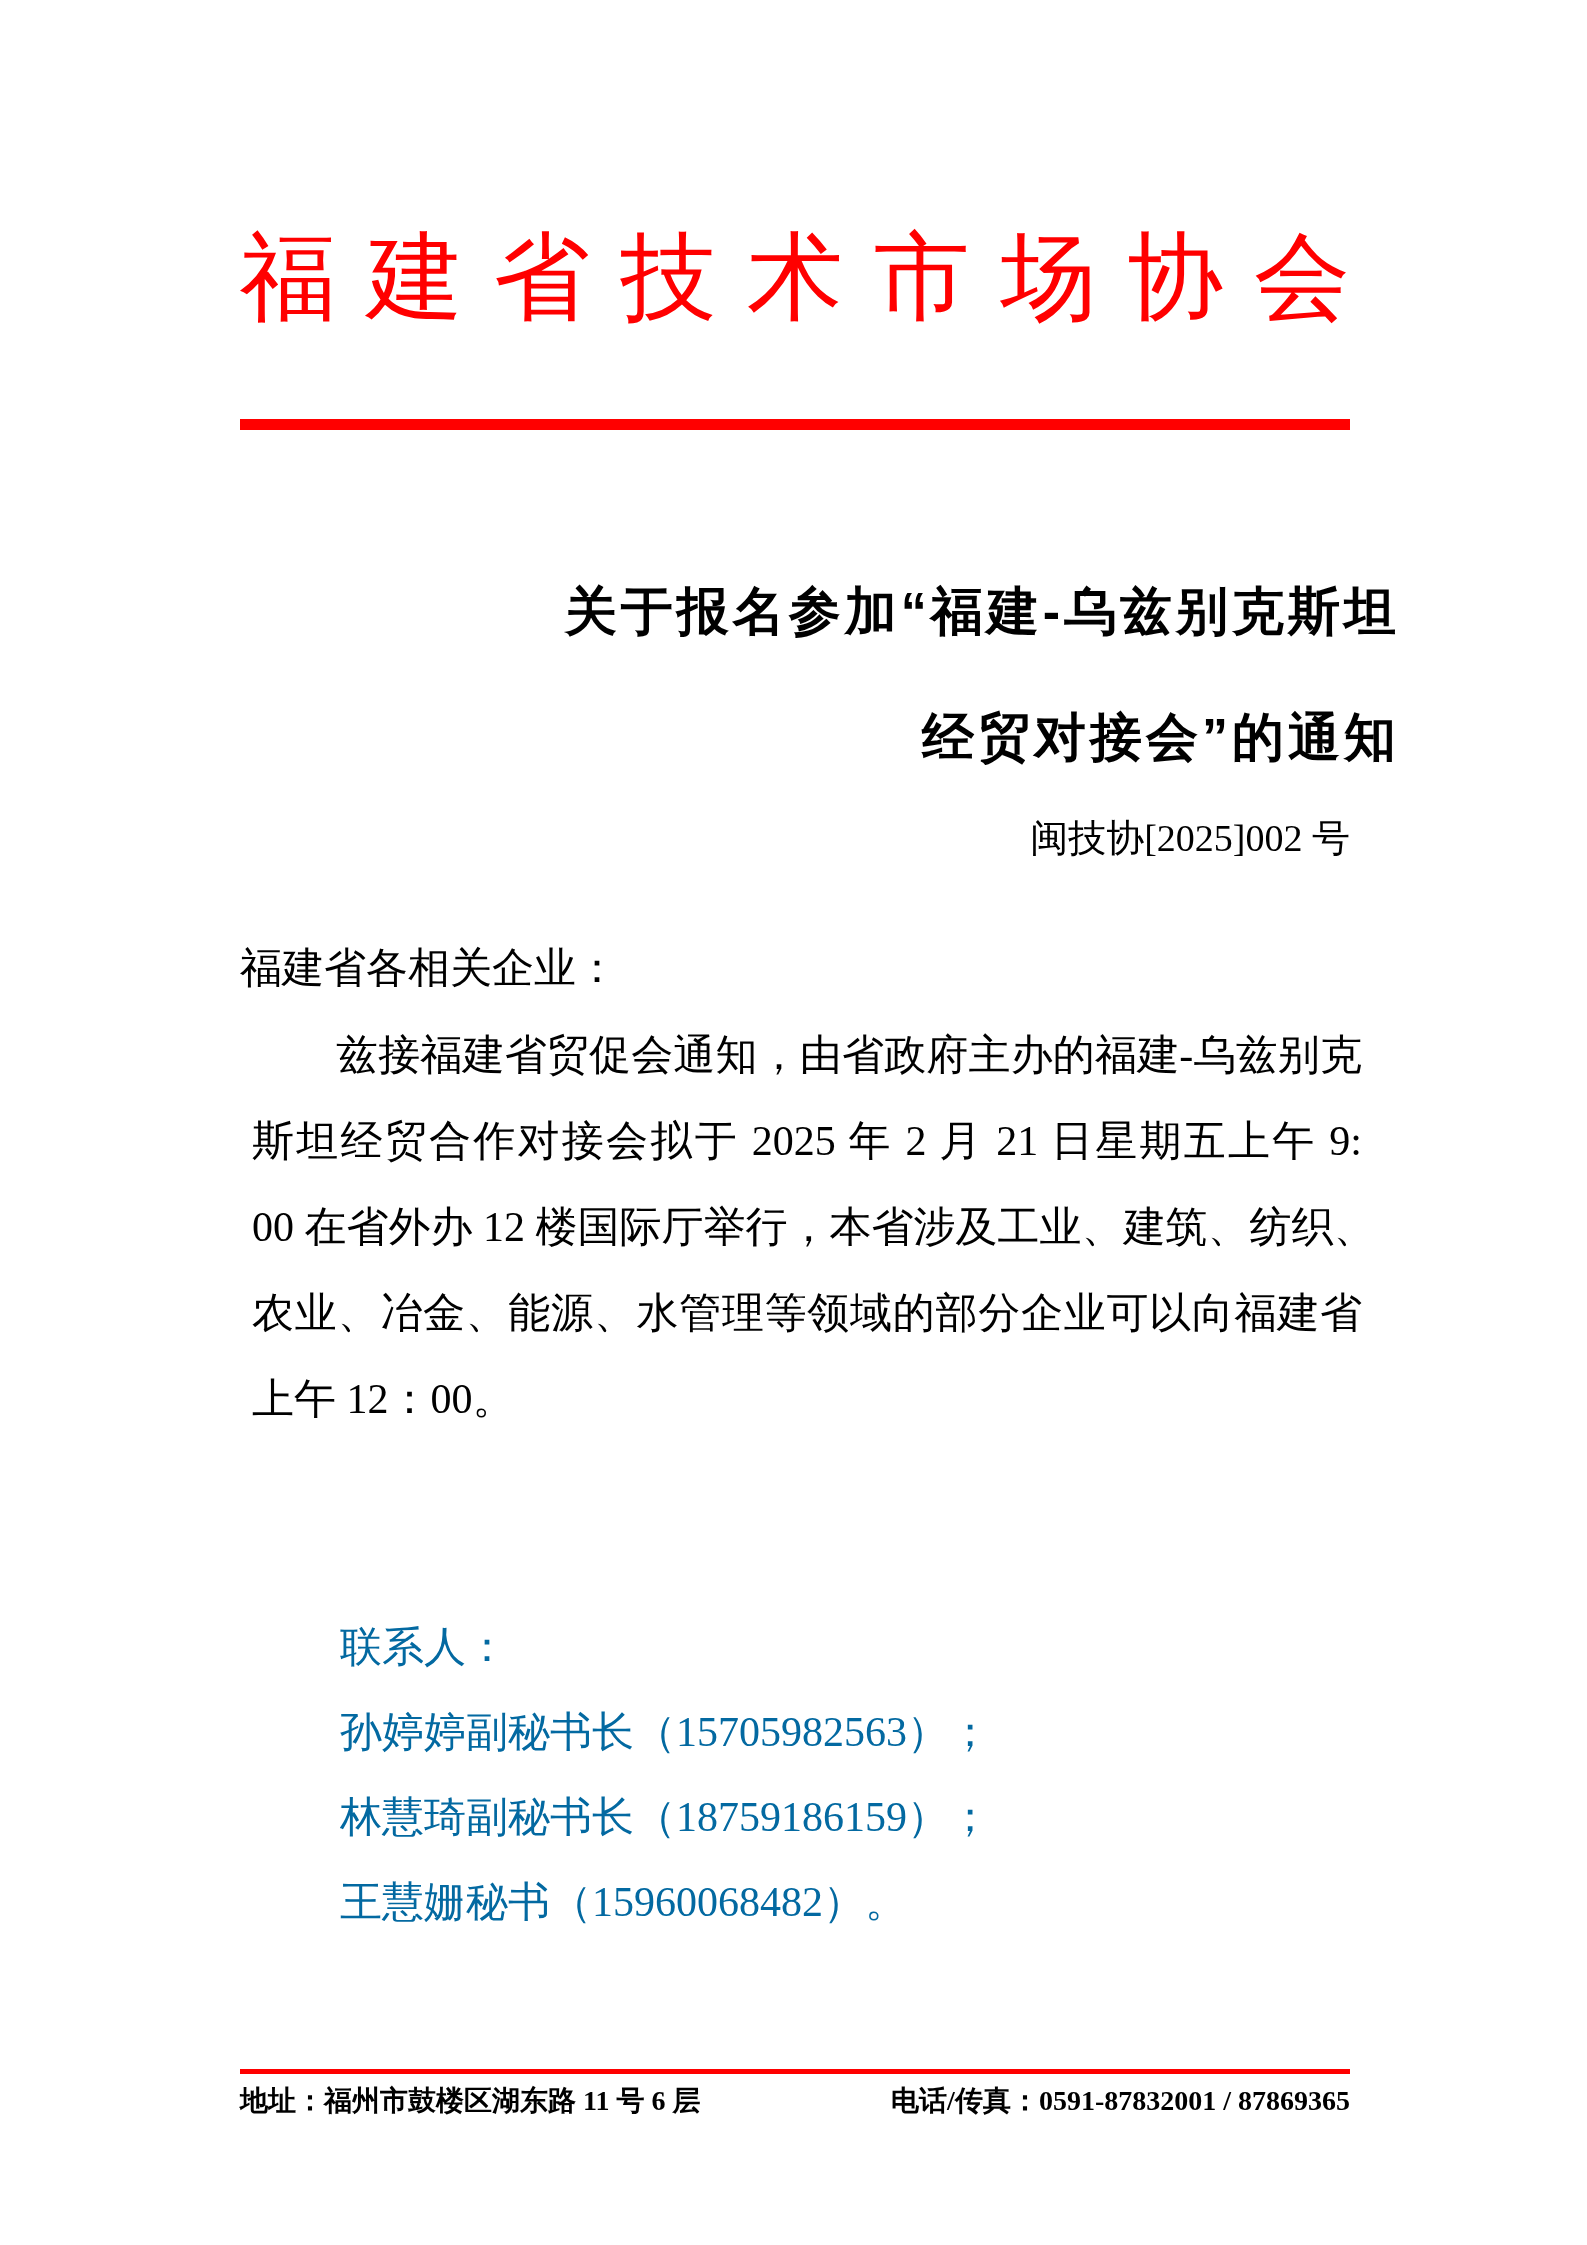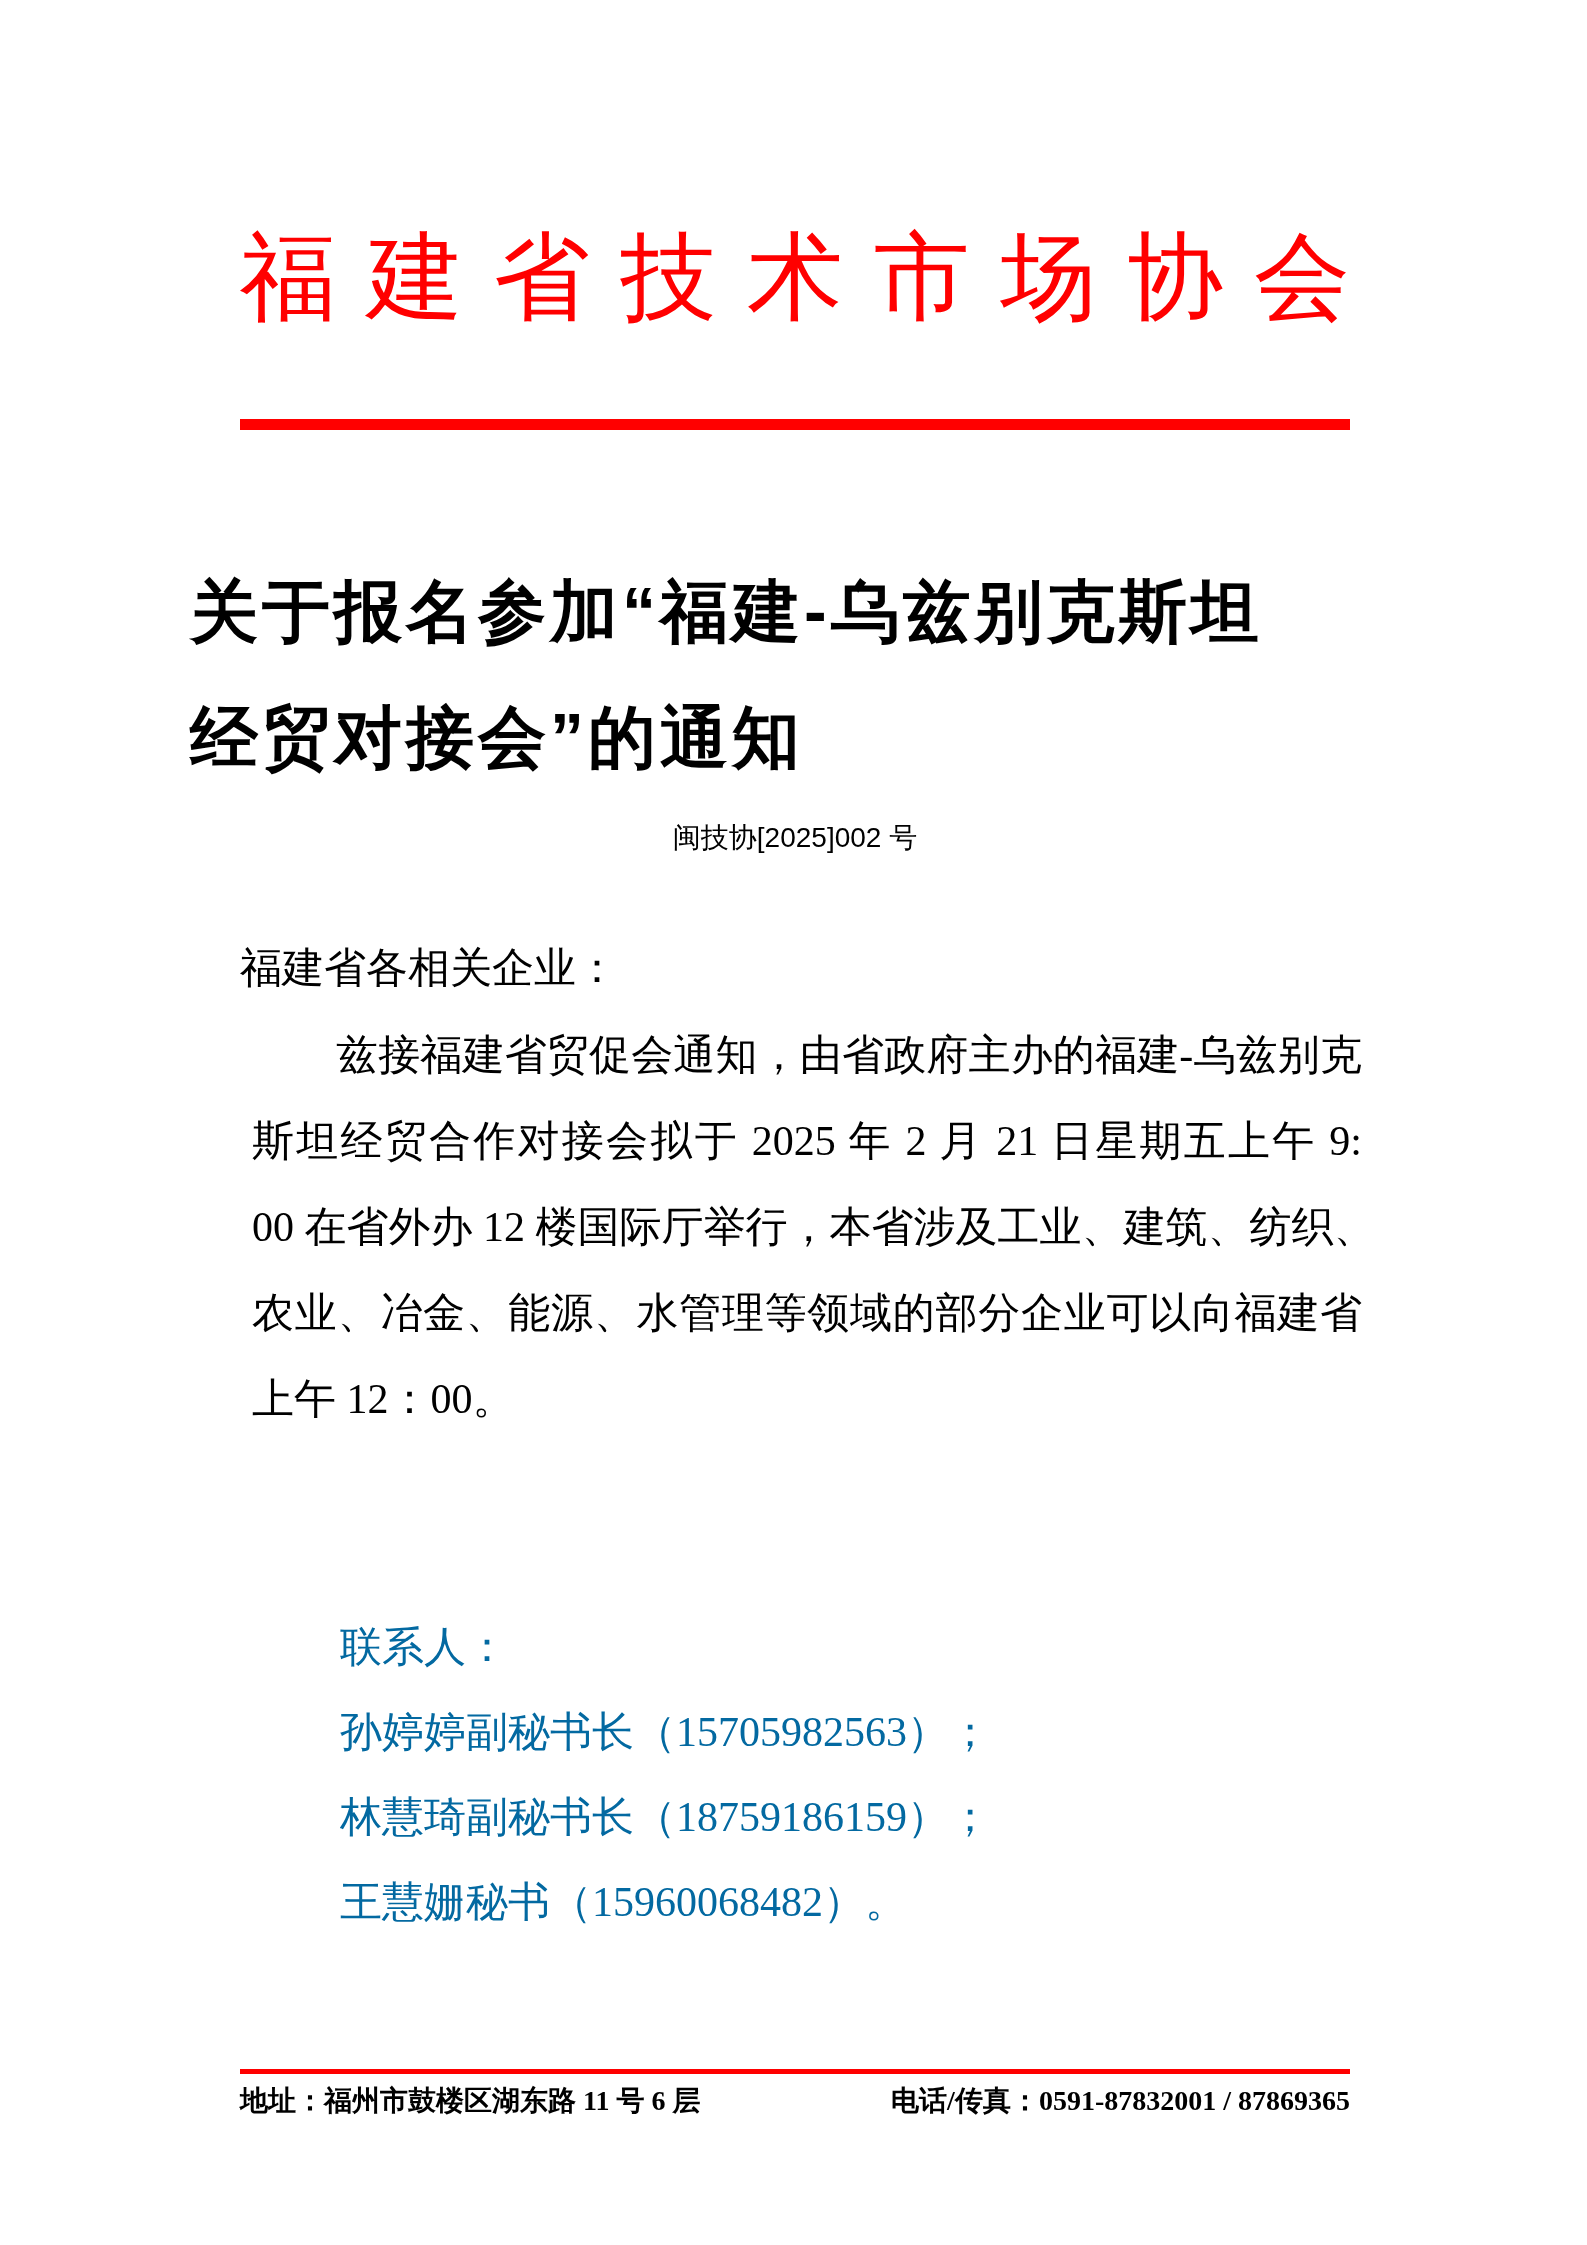--- a/index.html
+++ b/index.html
@@ -38,36 +38,36 @@
     width: 1110px;
     height: 11px;
     background: var(--accent-red, #ff0000);
   }
   
   .doc-title {
     position: absolute;
     top: 548px;
     left: 190px;
     width: 1210px;
-    text-align: left;
+    text-align: right;
     font-family: "Liberation Sans", sans-serif;
     font-weight: 700;
-    font-size: 68px;
+    font-size: 52px;
     line-height: 126px;
     letter-spacing: 4px;
     color: #000000;
   }
   .doc-number {
     position: absolute;
     top: 812px;
     left: 240px;
     width: 1110px;
-    text-align: center;
-    font-family: Liberation Sans, sans-serif;
-    font-size: 28px;
+    text-align: right;
+    font-family: Liberation Serif, serif;
+    font-size: 38px;
     line-height: 52px;
     color: #000000;
   }
   
   .salutation {
     position: absolute;
     top: 942px;
     left: 240px;
     width: 1110px;
     font-family: "Liberation Sans", sans-serif;

